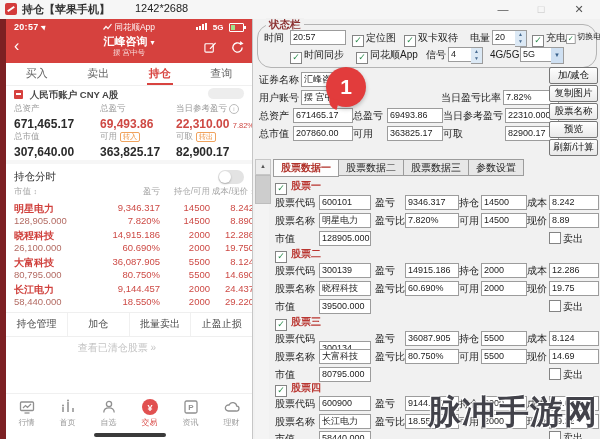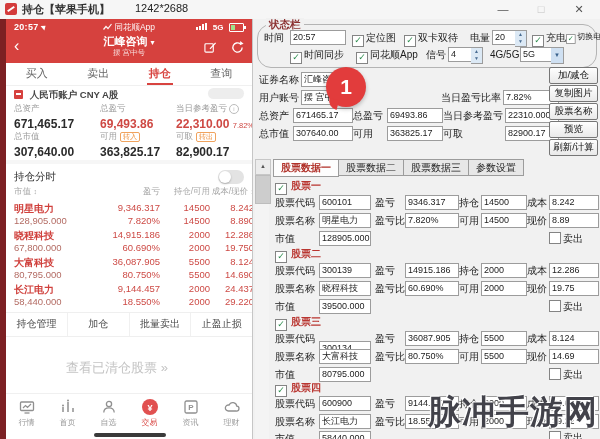--- a/index.html
+++ b/index.html
@@ -64,21 +64,21 @@
   .h-row{position:absolute;left:8px;right:6px;height:26px;font-size:9.5px}
   .h-row .l1{position:absolute;top:0;white-space:nowrap}
   .h-row .l2{position:absolute;top:13px;white-space:nowrap}
   .h-row .name{color:#d0413d;font-weight:bold;font-size:10px}
   .h-row .mv{color:#b36b63}
   .h-row .v{color:#cd4a45}
   
   .p-actions{position:absolute;left:0;top:293px;width:246px;height:23px;display:flex;border-top:1px solid #efefef;border-bottom:1px solid #efefef;background:#fff}
   .p-action{flex:1;text-align:center;line-height:22px;font-size:10px;color:#4a4a4a;border-left:1px solid #f0f0f0}
   .p-action:first-child{border-left:none}
-  .p-cleared{position:absolute;left:0;top:340px;width:222px;text-align:center;font-size:13px;color:#c4c4c4}
+  .p-cleared{position:absolute;left:0;top:322px;width:222px;text-align:center;font-size:10px;color:#c4c4c4}
   
   .p-bottomnav{position:absolute;left:0;top:374px;width:246px;height:40px;display:flex;border-top:1px solid #f0f0f0;background:#fff}
   .bn{flex:1;text-align:center;padding-top:4px}
   .bn .bicon{height:18px}
   .bn .blbl{font-size:8px;color:#9a9a9a;margin-top:1px}
   .homebar{position:absolute;left:88px;top:414px;width:72px;height:4px;background:#3a3a3a;border-radius:2px}
   
   #panel{position:absolute;left:252px;top:19px;width:348px;height:420px;background:#f1f1f1;border-left:1px solid #c6c6c6;font-size:10px;color:#1c1c1c}
   .gbox{position:absolute;left:4px;top:5px;width:338px;height:42px;border:1px solid #b4b4b4;border-radius:14px}
   .gbox .gt{position:absolute;left:8px;top:-7px;background:#f1f1f1;padding:0 3px;color:#8b3030;font-weight:bold;font-size:10.5px}
@@ -213,21 +213,21 @@
     <span class="l2 hc1 mv">128,905.000</span>
     <span class="l1 hc2 v">9,346.317</span>
     <span class="l2 hc2 v">7.820%</span>
     <span class="l1 hc3 v">14500</span>
     <span class="l2 hc3 v">14500</span>
     <span class="l1 hc4 v">8.242</span>
     <span class="l2 hc4 v">8.890</span>
   </div>
   <div class="h-row" style="top:210px">
     <span class="l1 hc1 name">晓程科技</span>
-    <span class="l2 hc1 mv">67,800.000</span>
+    <span class="l2 hc1 mv">26,100.000</span>
     <span class="l1 hc2 v">14,915.186</span>
     <span class="l2 hc2 v">60.690%</span>
     <span class="l1 hc3 v">2000</span>
     <span class="l2 hc3 v">2000</span>
     <span class="l1 hc4 v">12.286</span>
     <span class="l2 hc4 v">19.750</span>
   </div>
   <div class="h-row" style="top:237px">
     <span class="l1 hc1 name">大富科技</span>
     <span class="l2 hc1 mv">80,795.000</span>
@@ -346,21 +346,21 @@
   <span class="inp" style="left:250px;top:71px;width:50px">7.82%</span>
 
   <span class="fl" style="left:6px;top:89px">总资产</span>
   <span class="inp" style="left:40px;top:89px;width:54px">671465.17</span>
   <span class="fl" style="left:100px;top:89px">总盈亏</span>
   <span class="inp" style="left:134px;top:89px;width:50px">69493.86</span>
   <span class="fl" style="left:190px;top:89px">当日参考盈亏</span>
   <span class="inp" style="left:252px;top:89px;width:48px">22310.000</span>
 
   <span class="fl" style="left:6px;top:107px">总市值</span>
-  <span class="inp" style="left:40px;top:107px;width:54px">307640.00</span>
+  <span class="inp" style="left:40px;top:107px;width:54px">207860.00</span>
   <span class="fl" style="left:100px;top:107px">可用</span>
   <span class="inp" style="left:134px;top:107px;width:50px">363825.17</span>
   <span class="fl" style="left:190px;top:107px">可取</span>
   <span class="inp" style="left:252px;top:107px;width:48px">82900.17</span>
 
   <span class="pbtn" style="top:48px">加/减仓</span>
   <span class="pbtn" style="top:66px">复制图片</span>
   <span class="pbtn" style="top:84px">股票名称</span>
   <span class="pbtn" style="top:102px">预览</span>
   <span class="pbtn" style="top:120px">刷新/计算</span>

